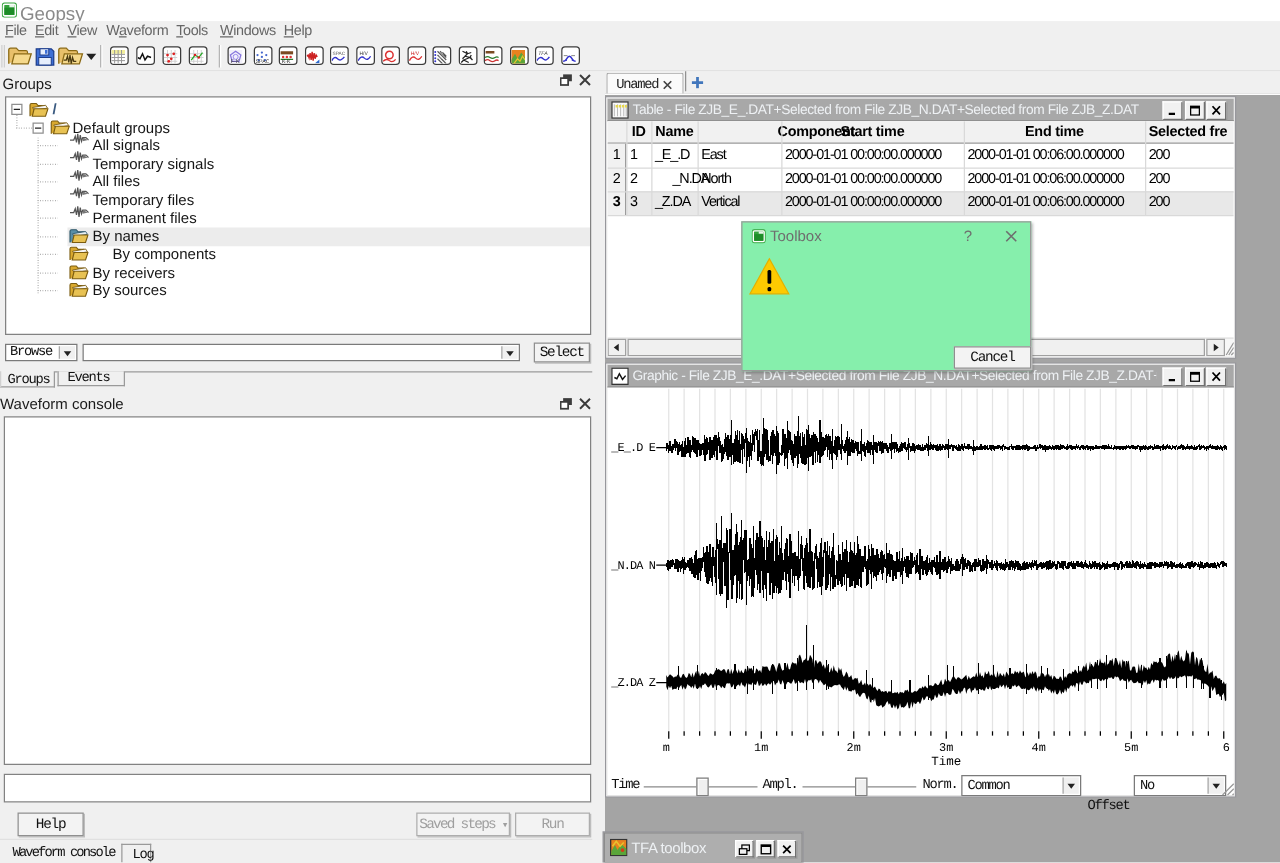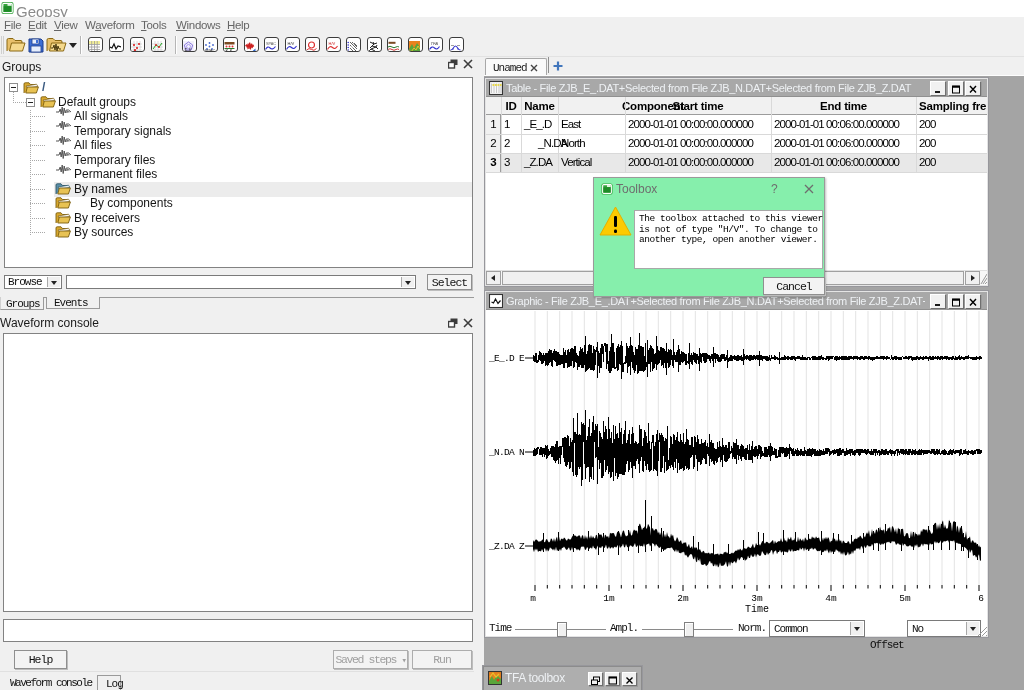--- a/index.html
+++ b/index.html
@@ -405,21 +405,21 @@
   </div>
 
   <div class="abs" style="left:0;top:18px;width:501px;height:188px;background:#fff;overflow:hidden;">
 
     <div class="abs" style="left:0;top:0;width:501px;height:18px;background:#f1f1f1;border-bottom:1px solid #9c9c9c;"></div>
     <div class="hdrcell" style="left:15px;width:20px;">ID</div>
     <div class="hdrcell" style="left:35px;width:37px;">Name</div>
     <div class="hdrcell" style="left:88px;width:67px;padding-left:48px;">Component</div>
     <div class="hdrcell" style="left:139px;width:146px;">Start time</div>
     <div class="hdrcell" style="left:285px;width:145px;">End time</div>
-    <div class="hdrcell" style="left:430px;width:71px;text-align:left;padding-left:3px;">Sampling fre</div>
+    <div class="hdrcell" style="left:430px;width:71px;text-align:left;padding-left:3px;">Selected fre</div>
 
     <div class="abs" style="left:0;top:18px;width:15px;height:57px;background:#f1f1f1;border-right:1px solid #9c9c9c;"></div>
     <div class="tcell" style="left:0;top:18px;width:14px;text-align:center;">1</div>
     <div class="tcell" style="left:0;top:37px;width:14px;text-align:center;">2</div>
     <div class="tcell" style="left:0;top:56px;width:14px;text-align:center;font-weight:bold;">3</div>
 
     <div class="abs" style="left:15px;top:56px;width:486px;height:19px;background:#e8e8e8;"></div>
 
     <div class="gridv" style="left:15px;top:0;height:75px;"></div>
     <div class="gridv" style="left:35px;top:0;height:75px;"></div>
@@ -725,19 +725,14 @@
   <svg class="abs" style="left:210px;top:6px" width="10" height="10" viewBox="0 0 10 10">
       <path d="M1 1 L9 9 M9 1 L1 9" stroke="#6e6e6e" stroke-width="1.3"></path>
     </svg>
 
   <svg class="abs" style="left:5px;top:28px" width="33" height="30" viewBox="0 0 33 30">
     <path d="M16.5 1 L32 29 L1 29 Z" fill="#fdca01" stroke="#e3b000" stroke-width="1"></path>
     <rect x="15" y="10" width="3" height="11" rx="1.2" fill="#000"></rect>
     <rect x="15" y="23.5" width="3" height="3.5" rx="1.2" fill="#000"></rect>
   </svg>
 
-  <div class="abs" style="left:40px;top:32px;width:189px;height:59px;background:#fff;border:1px solid #a8a8a8;">
-    <div class="mono" style="position:absolute;left:4px;top:3px;font-size:9.5px;letter-spacing:-0.45px;line-height:10.5px;color:#000;white-space:pre;">The toolbox attached to this viewer
-is not of type "H/V". To change to
-another type, open another viewer.</div>
-  </div>
 
   <div class="cbtn" style="left:169px;top:99px;width:62px;height:18px;line-height:17px;">Cancel</div>
 </div>
 </body></html>

